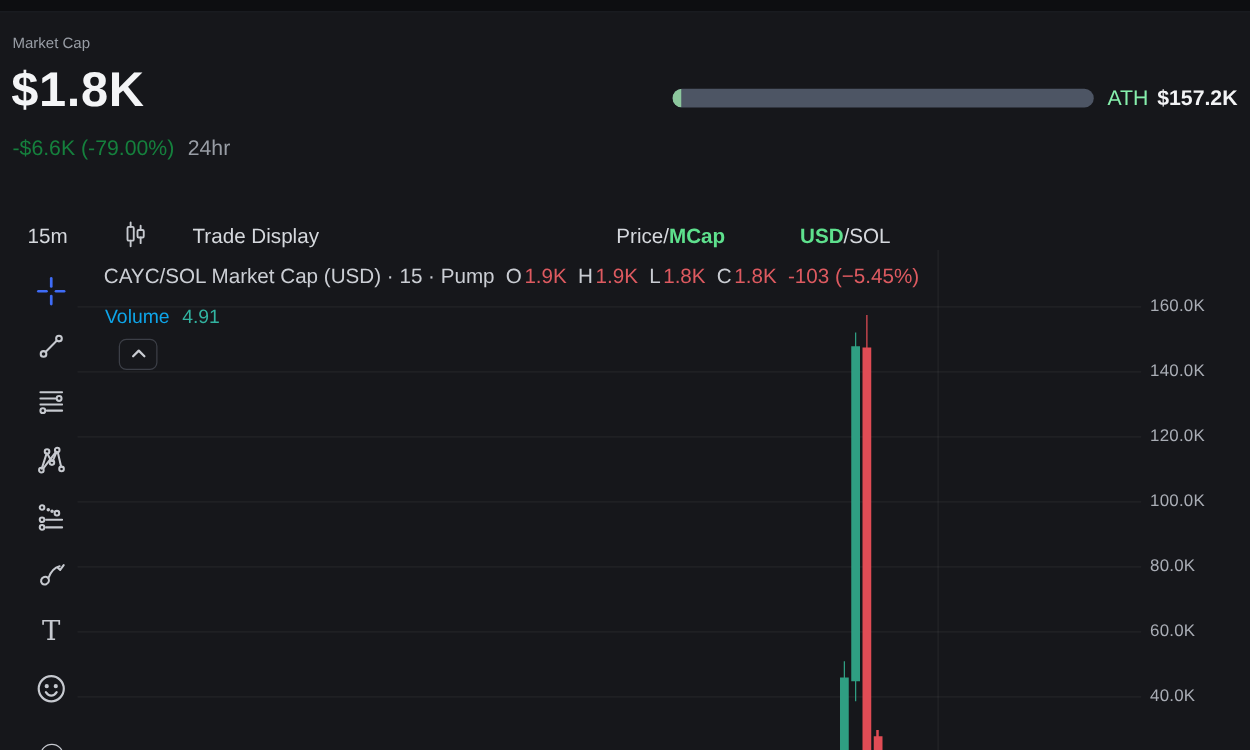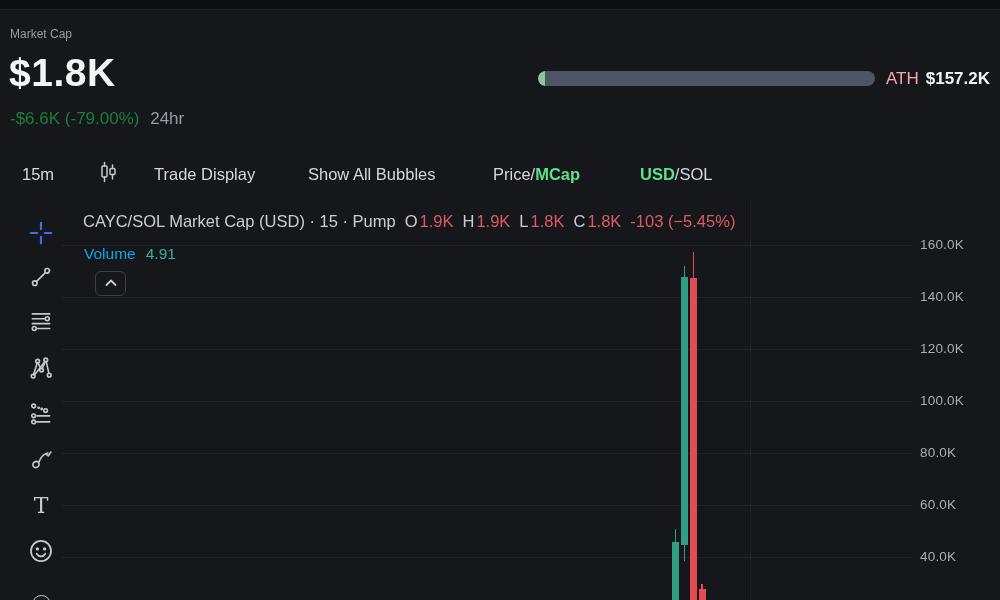--- a/index.html
+++ b/index.html
@@ -15,25 +15,25 @@
   
   .mc-label { position:absolute; left:10px; top:27px; font-size:12px; color:#989da5; }
   .mc-value { position:absolute; left:9px; top:51px; font-size:39px; font-weight:700; color:#f3f4f6; letter-spacing:.5px; }
   .change-row { position:absolute; left:10px; top:109px; font-size:17px; }
   .change-val { color:#15803d; }
   .change-period { color:#989da5; margin-left:6px; }
 
   .ath-bar-track { position:absolute; left:538px; top:71px; width:337px; height:15px; background:#4d5564; border-radius:8px; overflow:hidden; }
   .ath-bar-fill { height:100%; background:#8cc79d; border-radius:8px 0 0 8px; }
   .ath-text { position:absolute; left:886px; top:69px; font-size:17px; white-space:nowrap; }
-  .ath-label { color:#fca5a5; }
+  .ath-label { color:#86efac; }
   .ath-value { color:#f2f3f5; font-weight:700; margin-left:7px; }
 
   
-  .toolbar { position:absolute; left:0; top:152px; width:1000px; height:44px; }
+  .toolbar { position:absolute; left:0; top:168px; width:1000px; height:44px; }
   .tb-item { position:absolute; top:50%; transform:translateY(-50%); font-size:16.5px; color:#d5d8dd; background:none; border:none; cursor:pointer; font-family:inherit; white-space:nowrap; }
   .tb-green { color:#5ee08d; font-weight:700; }
 
   
   .side-tool { position:absolute; left:24px; width:34px; height:34px; background:none; border:none; cursor:pointer; display:flex; align-items:center; justify-content:center; }
   .side-tool svg { display:block; }
   .tool-stroke { stroke:#c6c9cf; stroke-width:1.5; fill:none; stroke-linecap:round; stroke-linejoin:round; }
   .tool-blue { stroke:#3f6cf7; stroke-width:2; fill:none; stroke-linecap:round; }
   .text-tool-glyph { font-family:"DejaVu Serif", serif; font-size:22px; color:#c6c9cf; line-height:1; }
   .partial-tool { position:absolute; left:32px; top:595px; width:19px; height:19px; border:1.5px solid #c6c9cf; border-radius:50%; }
@@ -86,21 +86,20 @@
             <rect x="5" y="6" width="5" height="11" rx="1"></rect>
             <line x1="7.5" y1="17" x2="7.5" y2="21.5"></line>
           <line x1="15.5" y1="5" x2="15.5" y2="8.5"></line>
             <rect x="13" y="8.5" width="5" height="6" rx="1"></rect>
             <line x1="15.5" y1="14.5" x2="15.5" y2="19"></line>
         </g>
       </svg>
     </span>
   </button>
   <button class="tb-item" style="left:154px">Trade Display</button>
-  <button class="tb-item" style="left:308px">Show All Bubbles</button>
   <button class="tb-item" style="left:493px">
     <span>Price/</span><span class="tb-green">MCap</span>
   </button>
   <button class="tb-item" style="left:640px">
     <span class="tb-green">USD</span><span>/SOL</span>
   </button>
 </div>
 
 <button class="side-tool" style="top:216px">
   <span>

